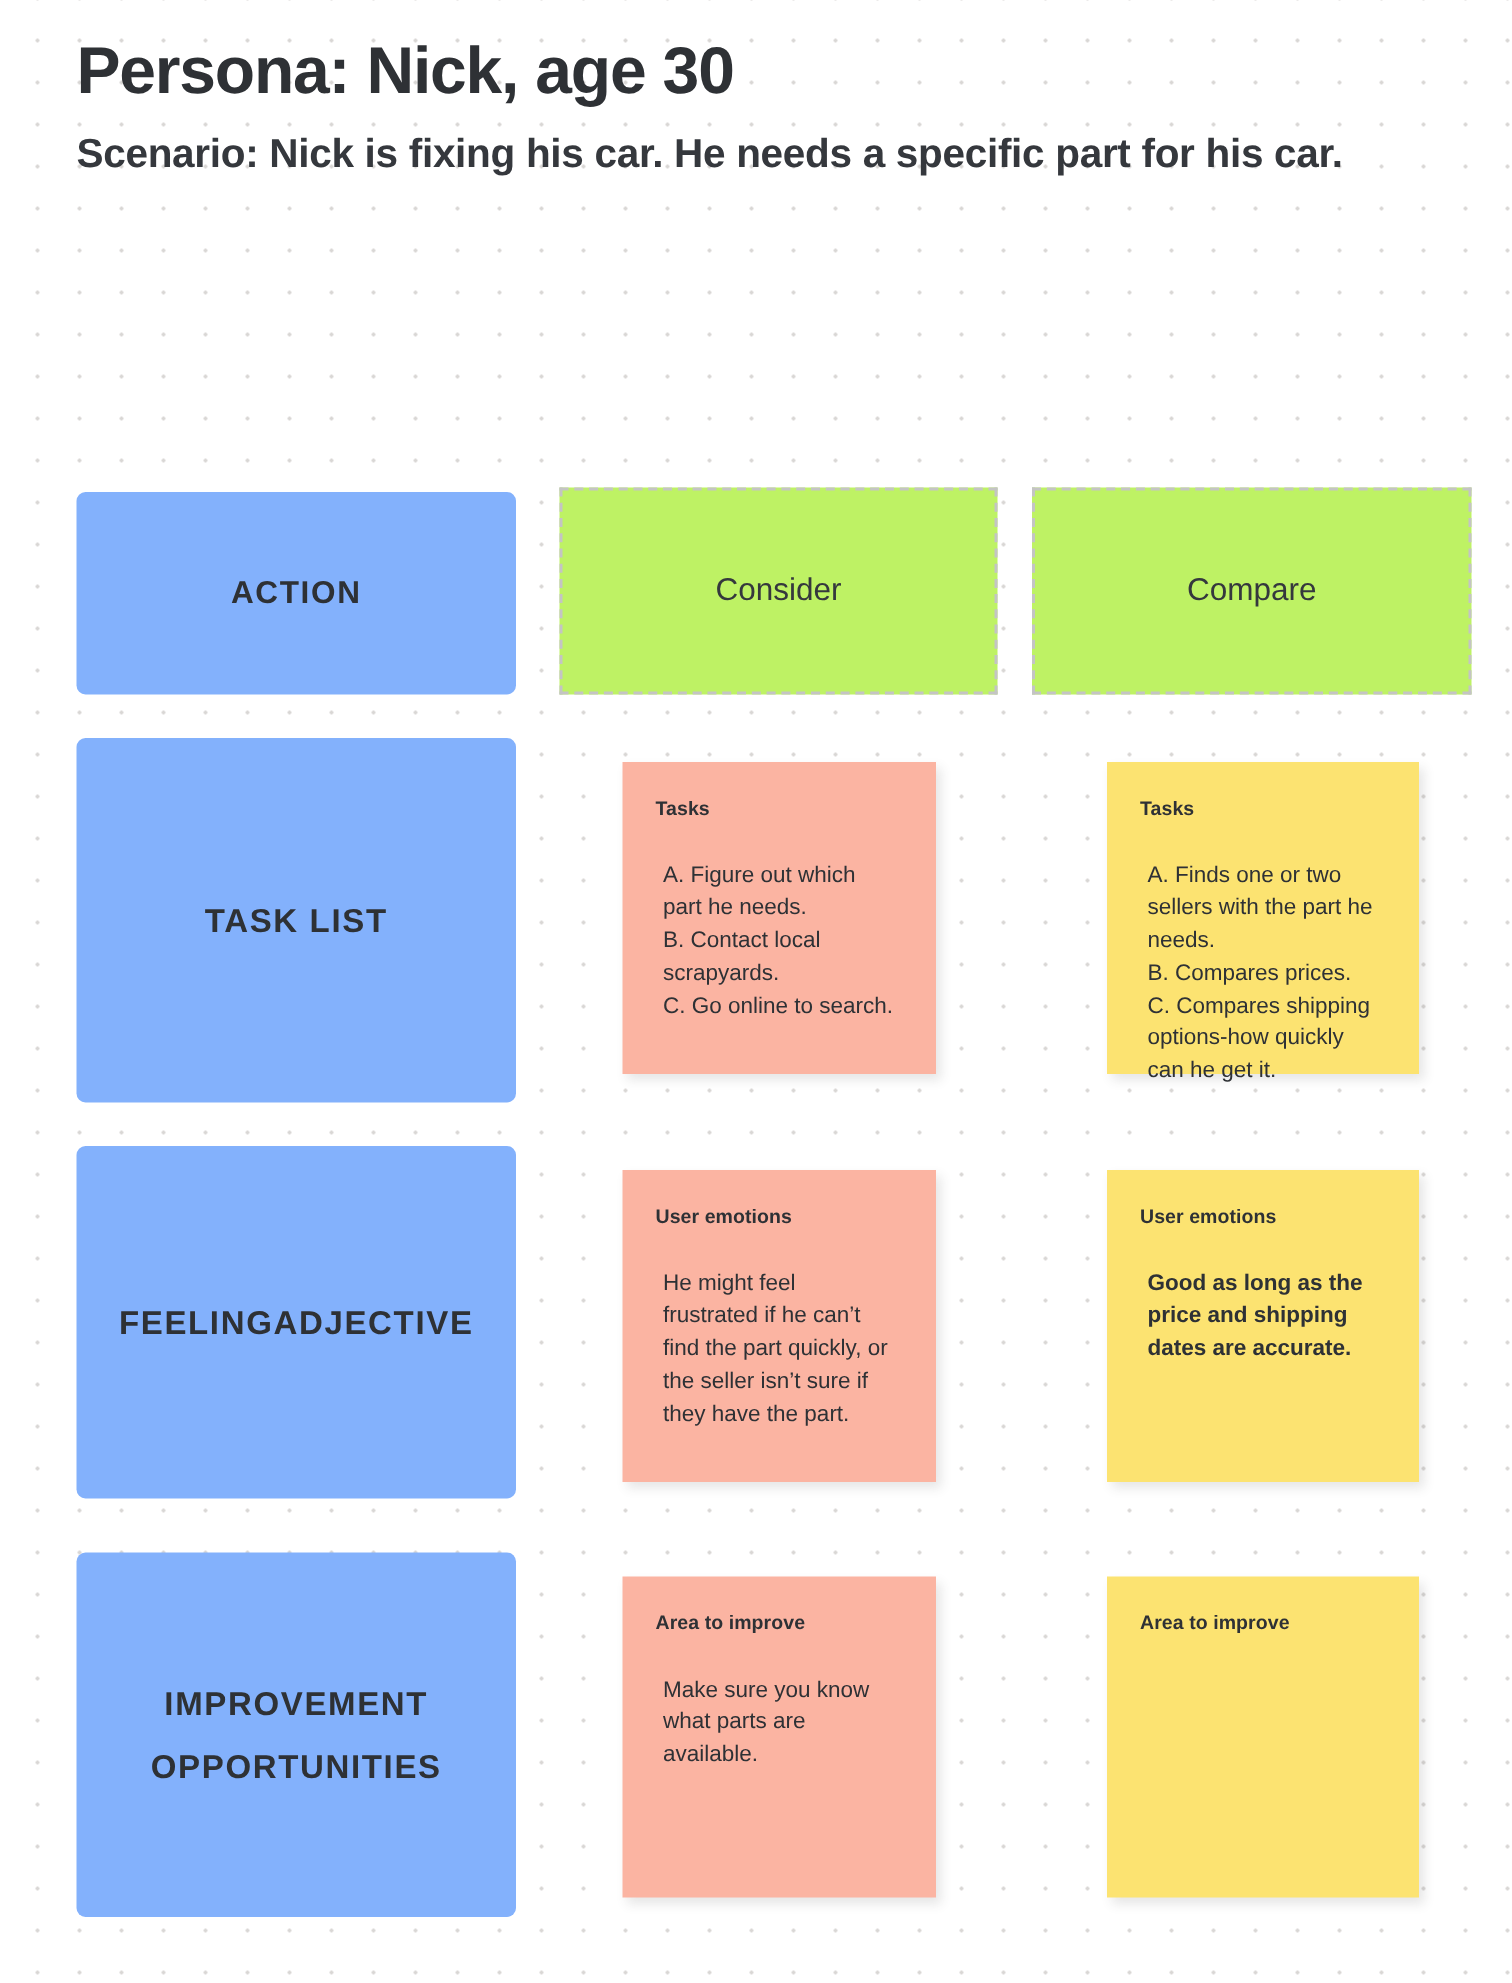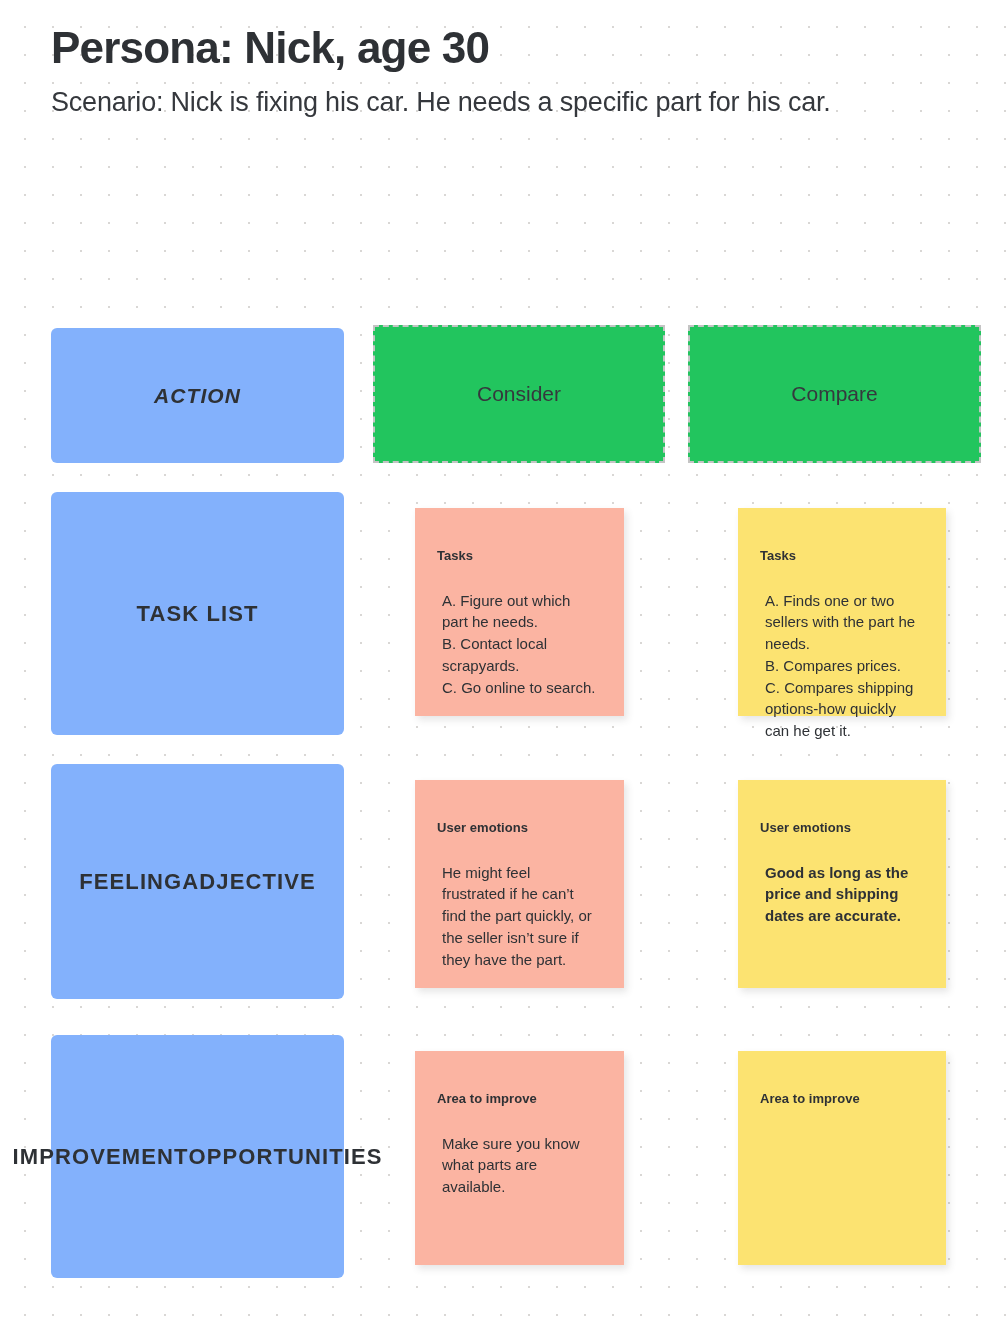--- a/index.html
+++ b/index.html
@@ -37,21 +37,21 @@
     font-size: 44px;
     font-weight: bold;
     letter-spacing: -0.8px;
     color: #2e3135;
     margin: 0;
     line-height: 1.18;
     white-space: nowrap;
   }
   .page-subtitle {
     font-size: 27px;
-    font-weight: normal;
+    font-weight: bold;
     color: #35383d;
     margin: 10px 0 0 0;
     line-height: 1.34;
     letter-spacing: -0.2px;
     max-width: 935px;
   }
 
   
   .col-label { left: 51px;  width: 293px; }
   .col-a     { left: 373px; width: 292px; }
@@ -74,38 +74,38 @@
     font-weight: bold;
     letter-spacing: 1.1px;
     color: #2e3135;
     line-height: 1.9;
   }
   .rowlabel-action .rowlabel-text { font-size: 21px; }
 
   
   .stage {
     position: absolute;
-    background: #22c55e;
+    background: #bef264;
     border: 2px dashed #c4c4c4;
     box-sizing: border-box;
     display: flex;
     align-items: center;
     justify-content: center;
   }
   .stage-text {
     font-size: 21px;
     font-weight: normal;
     color: #35383d;
   }
 
   
   .note {
     position: absolute;
     box-sizing: border-box;
-    padding: 40px 22px 18px 22px;
+    padding: 23px 22px 18px 22px;
     box-shadow: 3px 4px 7px rgba(60,60,60,0.13);
   }
   .note-pink   { background: #fbb4a2; }
   .note-yellow { background: #fce371; }
 
   .note-title {
     font-size: 13px;
     font-weight: bold;
     color: #2e3135;
     letter-spacing: 0.05px;
@@ -125,21 +125,21 @@
 </head>
 <body>
 
 <div class="board">
 
   <div class="header">
     <h1 class="page-title">Persona: Nick, age 30</h1>
     <p class="page-subtitle">Scenario: Nick is fixing his car. He needs a specific part for his car.</p>
   </div>
 
-  <div class="rowlabel rowlabel-action col-label" style="top:328px; height:135px;font-style:italic;">
+  <div class="rowlabel rowlabel-action col-label" style="top:328px; height:135px;">
     <span class="rowlabel-text">ACTION</span>
   </div>
 
   <div class="stage col-a" style="top:325px; height:138px;">
     <span class="stage-text">Consider</span>
   </div>
 
   <div class="stage col-b" style="top:325px; height:138px;">
     <span class="stage-text">Compare</span>
   </div>
@@ -170,21 +170,21 @@
   <div class="note note-pink" style="left:415px; top:780px; width:209px; height:208px;">
     <p class="note-title">User emotions</p>
     <p class="note-body">He might feel frustrated if he can’t find the part quickly, or the seller isn’t sure if they have the part.</p>
   </div>
 
   <div class="note note-yellow" style="left:738px; top:780px; width:208px; height:208px;">
     <p class="note-title">User emotions</p>
     <p class="note-body bold">Good as long as the price and shipping dates are accurate.</p>
   </div>
 
-  <div class="rowlabel col-label" style="top:1035px; height:243px; flex-direction:row;">
+  <div class="rowlabel col-label" style="top:1035px; height:243px; flex-direction:column;">
     <span class="rowlabel-text">IMPROVEMENT</span>
     <span class="rowlabel-text">OPPORTUNITIES</span>
   </div>
 
   <div class="note note-pink" style="left:415px; top:1051px; width:209px; height:214px;">
     <p class="note-title">Area to improve</p>
     <p class="note-body">Make sure you know what parts are available.</p>
   </div>
 
   <div class="note note-yellow" style="left:738px; top:1051px; width:208px; height:214px;">

